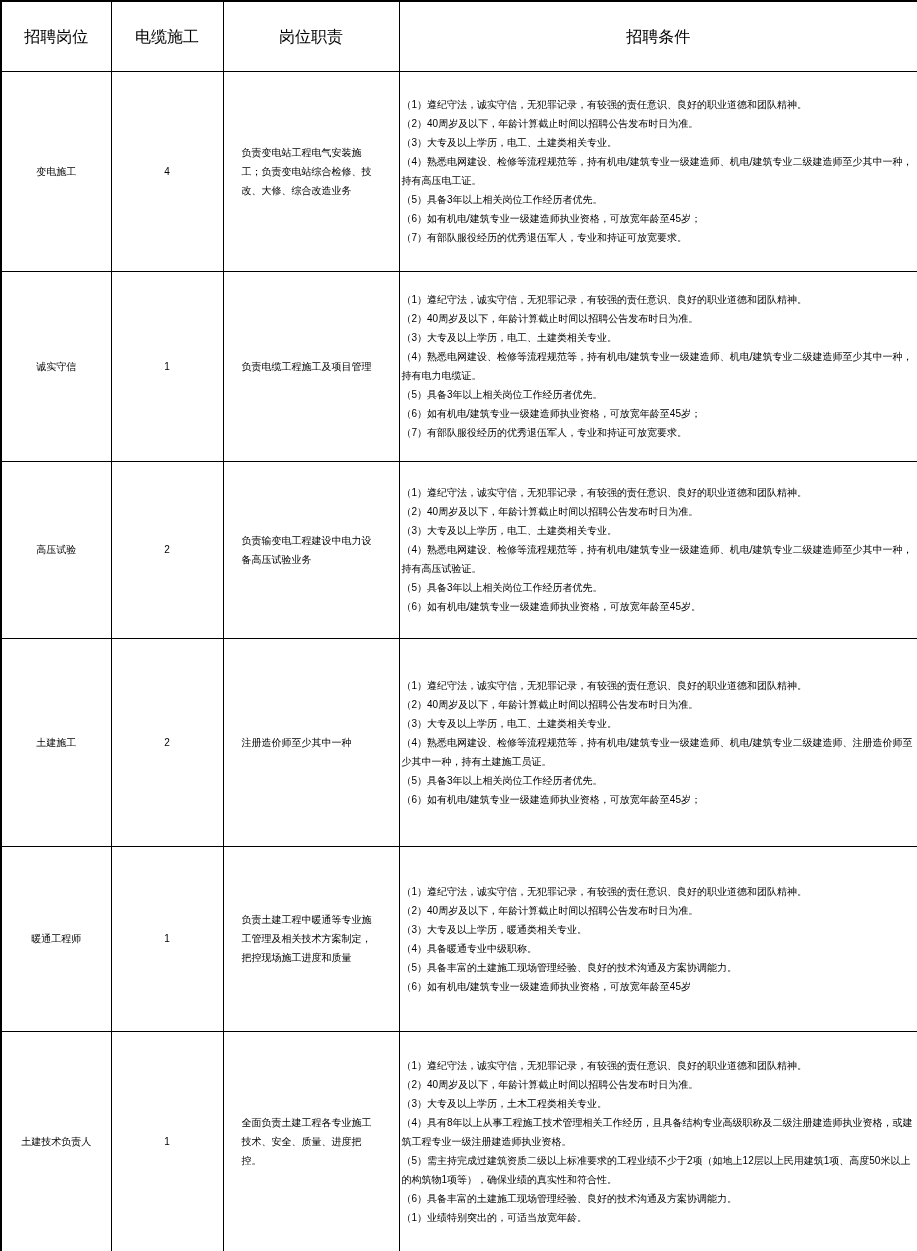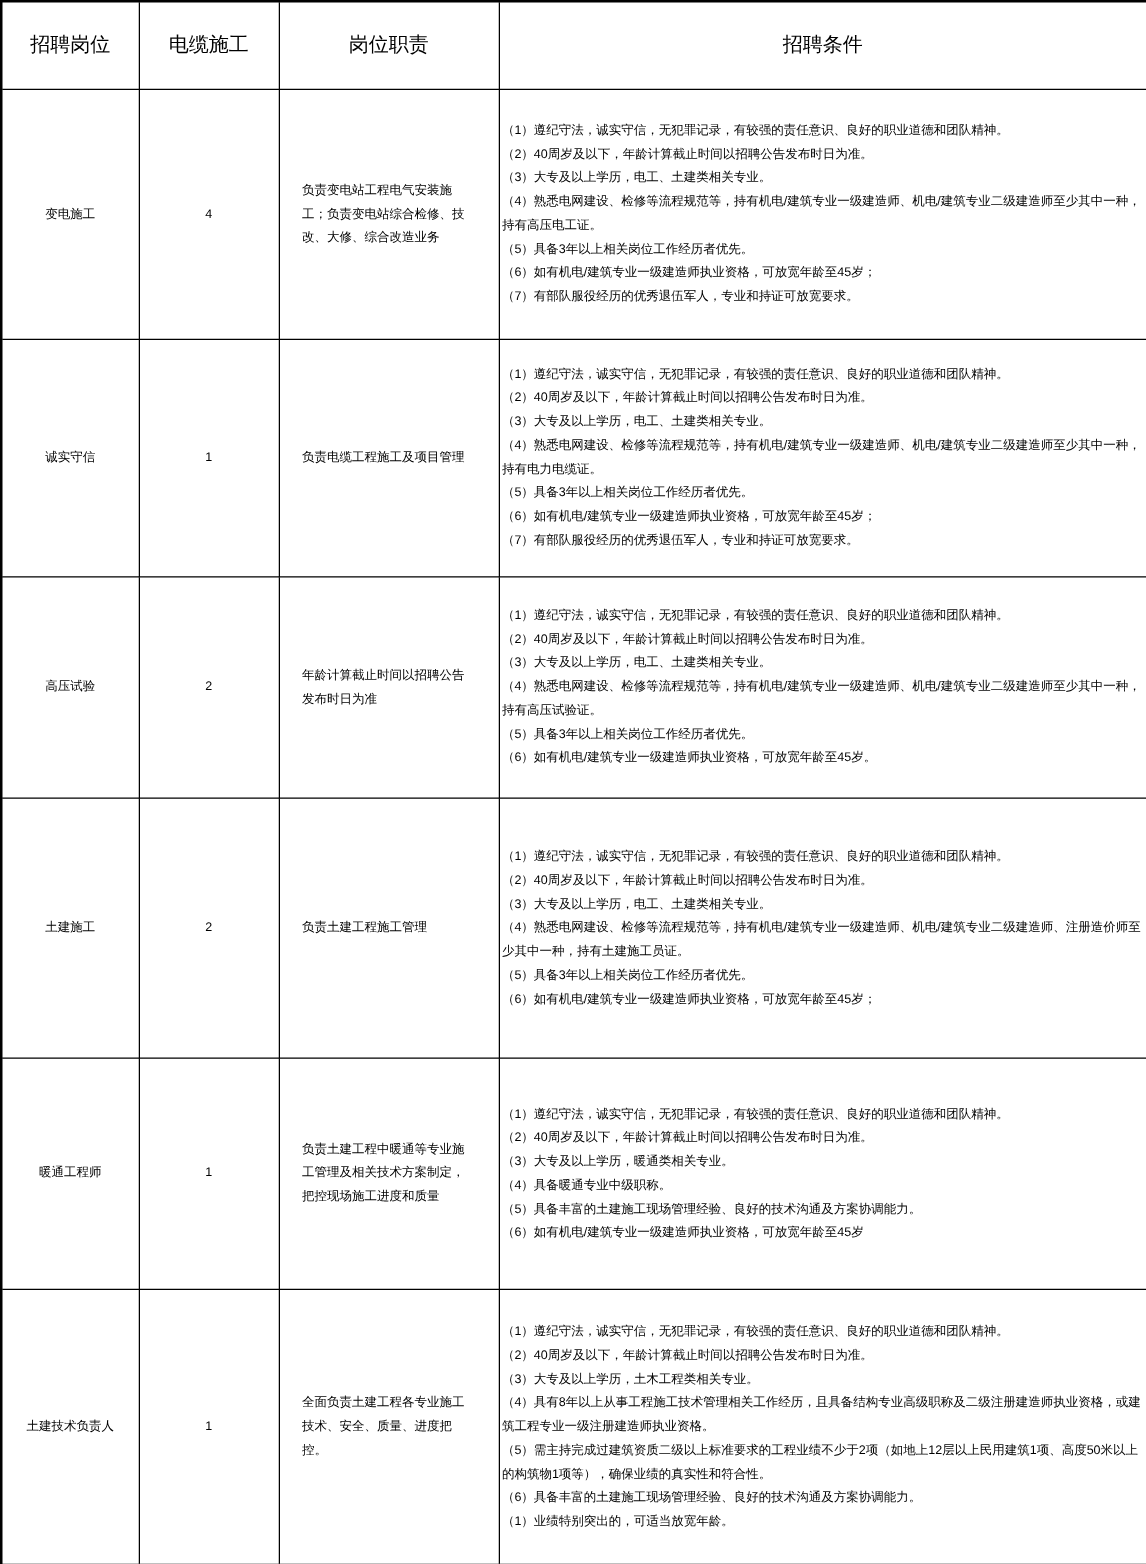--- a/index.html
+++ b/index.html
@@ -113,35 +113,35 @@
             <div class="cond-line">（4）熟悉电网建设、检修等流程规范等，持有机电/建筑专业一级建造师、机电/建筑专业二级建造师至少其中一种，持有电力电缆证。</div>
             <div class="cond-line">（5）具备3年以上相关岗位工作经历者优先。</div>
             <div class="cond-line">（6）如有机电/建筑专业一级建造师执业资格，可放宽年龄至45岁；</div>
             <div class="cond-line">（7）有部队服役经历的优秀退伍军人，专业和持证可放宽要求。</div>
           </td>
   </tr>
 
   <tr>
     <td class="cell-position">高压试验</td>
     <td class="cell-count">2</td>
-    <td class="cell-duty">年龄计算截止时间以招聘公告发布时日为准</td>
+    <td class="cell-duty">负责输变电工程建设中电力设备高压试验业务</td>
     <td class="cell-conditions">
             <div class="cond-line">（1）遵纪守法，诚实守信，无犯罪记录，有较强的责任意识、良好的职业道德和团队精神。</div>
             <div class="cond-line">（2）40周岁及以下，年龄计算截止时间以招聘公告发布时日为准。</div>
             <div class="cond-line">（3）大专及以上学历，电工、土建类相关专业。</div>
             <div class="cond-line">（4）熟悉电网建设、检修等流程规范等，持有机电/建筑专业一级建造师、机电/建筑专业二级建造师至少其中一种，持有高压试验证。</div>
             <div class="cond-line">（5）具备3年以上相关岗位工作经历者优先。</div>
             <div class="cond-line">（6）如有机电/建筑专业一级建造师执业资格，可放宽年龄至45岁。</div>
           </td>
   </tr>
 
   <tr>
     <td class="cell-position">土建施工</td>
     <td class="cell-count">2</td>
-    <td class="cell-duty">负责土建工程施工管理</td>
+    <td class="cell-duty">注册造价师至少其中一种</td>
     <td class="cell-conditions">
             <div class="cond-line">（1）遵纪守法，诚实守信，无犯罪记录，有较强的责任意识、良好的职业道德和团队精神。</div>
             <div class="cond-line">（2）40周岁及以下，年龄计算截止时间以招聘公告发布时日为准。</div>
             <div class="cond-line">（3）大专及以上学历，电工、土建类相关专业。</div>
             <div class="cond-line">（4）熟悉电网建设、检修等流程规范等，持有机电/建筑专业一级建造师、机电/建筑专业二级建造师、注册造价师至少其中一种，持有土建施工员证。</div>
             <div class="cond-line">（5）具备3年以上相关岗位工作经历者优先。</div>
             <div class="cond-line">（6）如有机电/建筑专业一级建造师执业资格，可放宽年龄至45岁；</div>
           </td>
   </tr>
 

